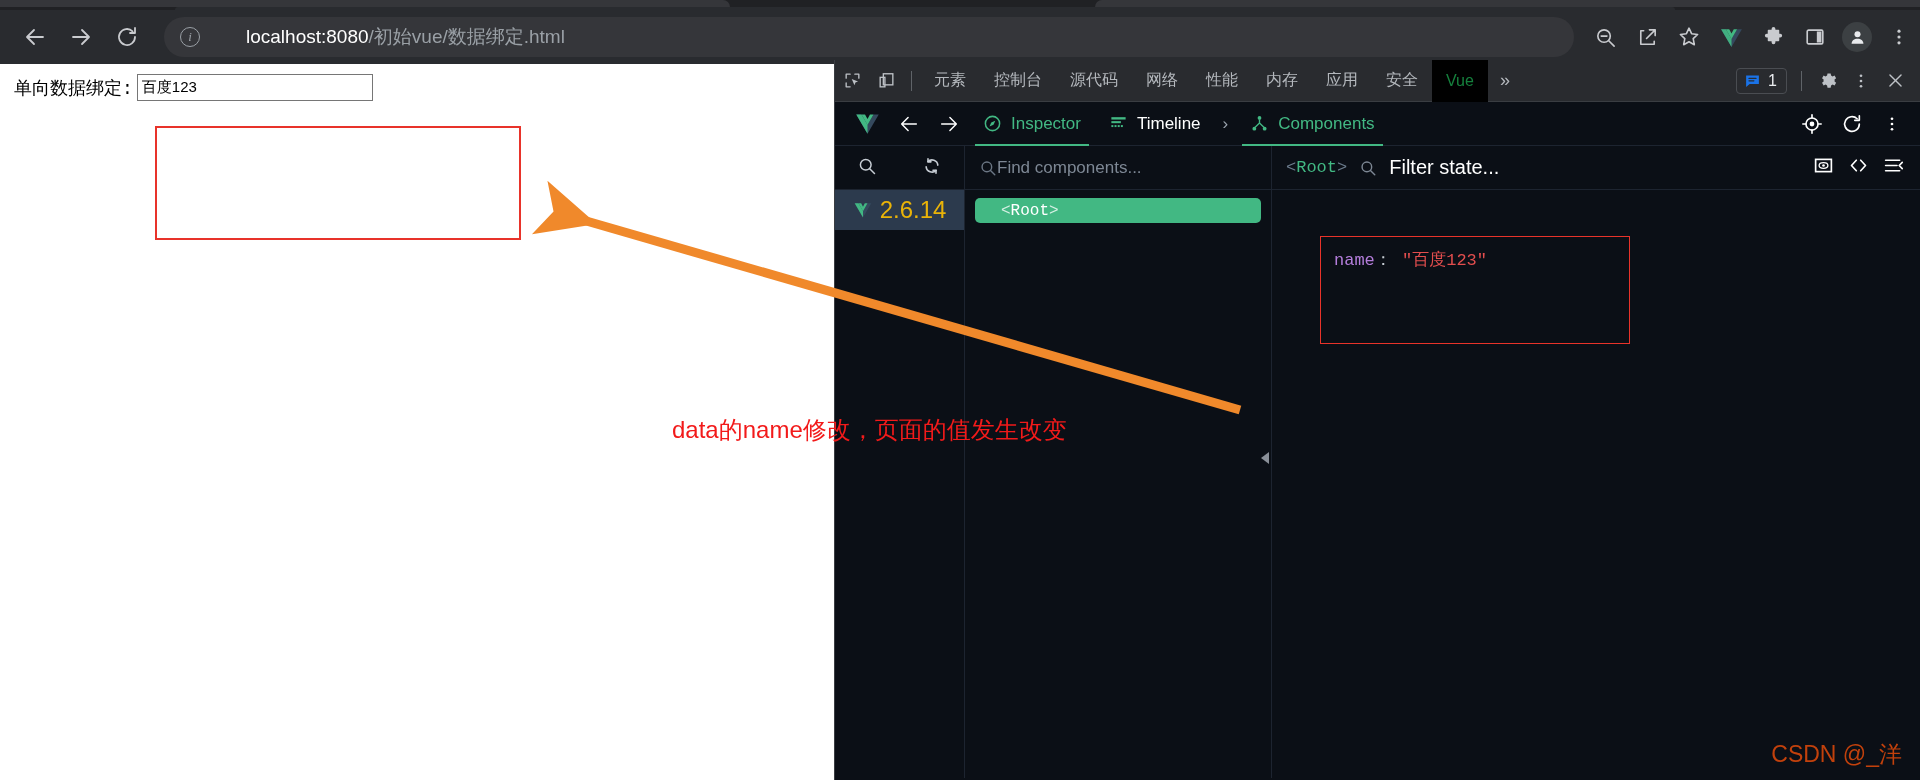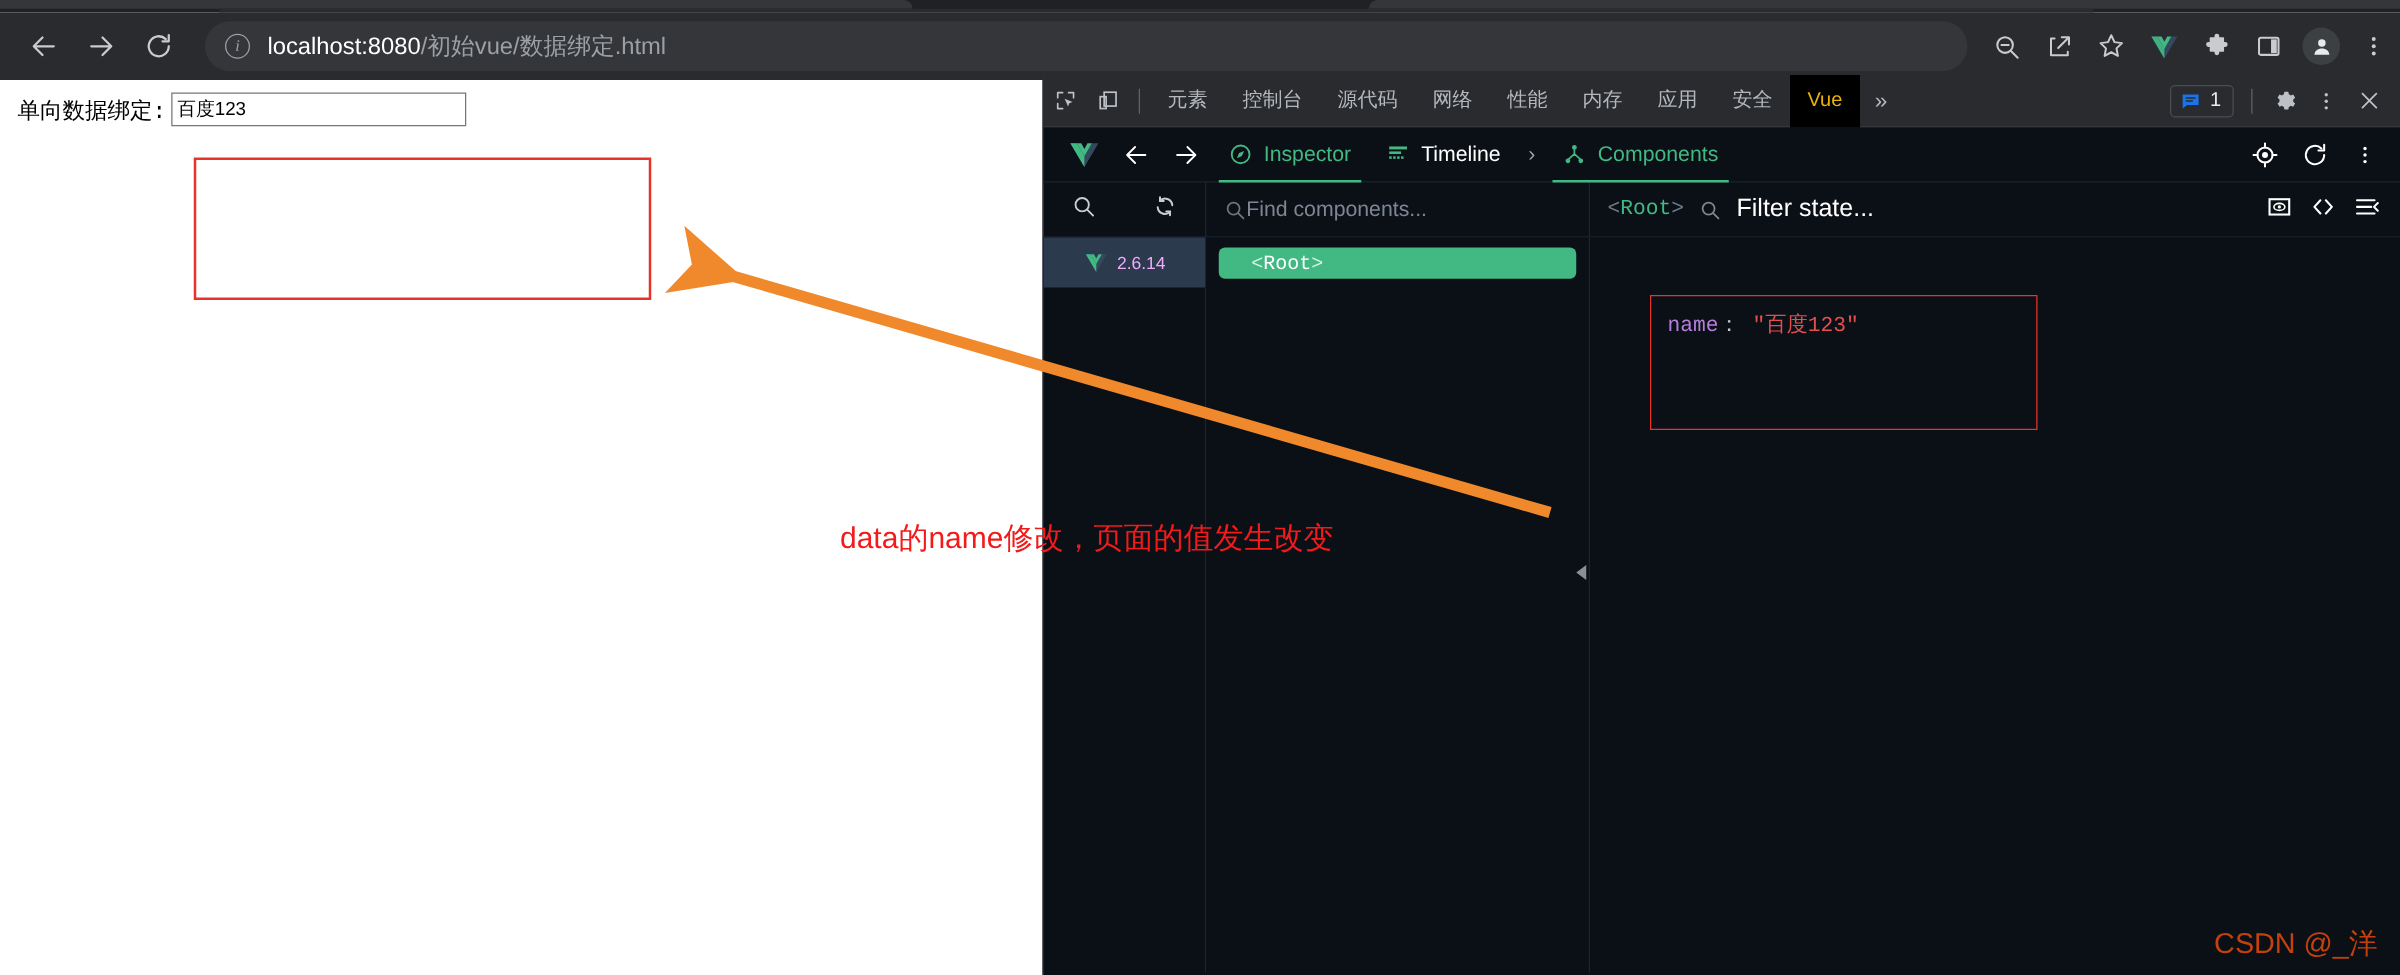--- a/index.html
+++ b/index.html
@@ -46,21 +46,21 @@
     width: 20px; height: 20px; border-radius: 50%;
     border: 1.6px solid #9aa0a6; color: #9aa0a6;
     font-size: 13px; font-family: "Liberation Serif", serif;
     display: flex; align-items: center; justify-content: center;
     flex: 0 0 auto; margin-right: 14px; font-style: italic;
   }
   .omni-url {
     font-size: 19px; color: #9aa0a6; white-space: nowrap;
     overflow: hidden; text-overflow: ellipsis;
   }
-  .omni-url .host { color: #ffffff; }
+  .omni-url .host { color: #ffffff; margin-left: 32px; }
   .omni-right { display: flex; align-items: center; flex: 0 0 auto; }
   .tool-ico {
     width: 42px; height: 42px; display: flex; align-items: center;
     justify-content: center; color: #c9cbcf; flex: 0 0 auto;
   }
   .avatar-circle {
     width: 30px; height: 30px; border-radius: 50%; background: #3c4043;
     display: flex; align-items: center; justify-content: center;
   }
 
@@ -103,21 +103,21 @@
     width: 34px; height: 34px; display: flex; align-items: center;
     justify-content: center; color: #bdc1c6; flex: 0 0 auto;
   }
   .dt-sep {
     width: 1px; height: 20px; background: #5f6368; margin: 0 8px; flex: 0 0 auto;
   }
   .dt-tab {
     padding: 0 14px; height: 42px; display: flex; align-items: center;
     font-size: 16px; color: #b4b8bd; flex: 0 0 auto; white-space: nowrap;
   }
-  .dt-tab.active { background: #000000; color: #eab308; }
+  .dt-tab.active { background: #000000; color: #15803d; }
   .dt-more {
     padding: 0 12px; color: #b4b8bd; font-size: 18px; flex: 0 0 auto;
   }
   .dt-tabbar-right {
     margin-left: auto; display: flex; align-items: center; padding-right: 8px;
   }
   .msg-badge {
     display: flex; align-items: center; gap: 7px;
     border: 1px solid #4a4d52; border-radius: 4px;
     padding: 3px 9px 3px 7px; margin-right: 6px;
@@ -173,21 +173,21 @@
     gap: 14px; padding-right: 16px; color: #ffffff; }
 
   
   .vue-body { display: flex; height: 588px; }
   .tree-pane { width: 130px; flex: 0 0 auto; border-right: 1px solid #1d2430;
     background: #0b0f16; }
   .ver-badge {
     height: 40px; background: #2c3a4d; display: flex; align-items: center;
     justify-content: center; gap: 7px;
   }
-  .ver-badge .vtxt { color: #f0abfc; font-size: 14px; }
+  .ver-badge .vtxt { color: #eab308; font-size: 24px; }
   .comp-pane { width: 307px; flex: 0 0 auto; border-right: 1px solid #1d2430;
     background: #0b0f16; position: relative; padding: 8px 10px 0 10px; }
   .comp-node {
     background: #42b883; border-radius: 5px; height: 25px;
     display: flex; align-items: center; padding-left: 26px;
     font-family: "Liberation Mono", monospace; font-size: 16px; color: #0b2a1c;
   }
   .comp-node .brk { color: #d6f0e4; }
   .comp-node .nm { color: #ffffff; }
   .collapse-handle {

